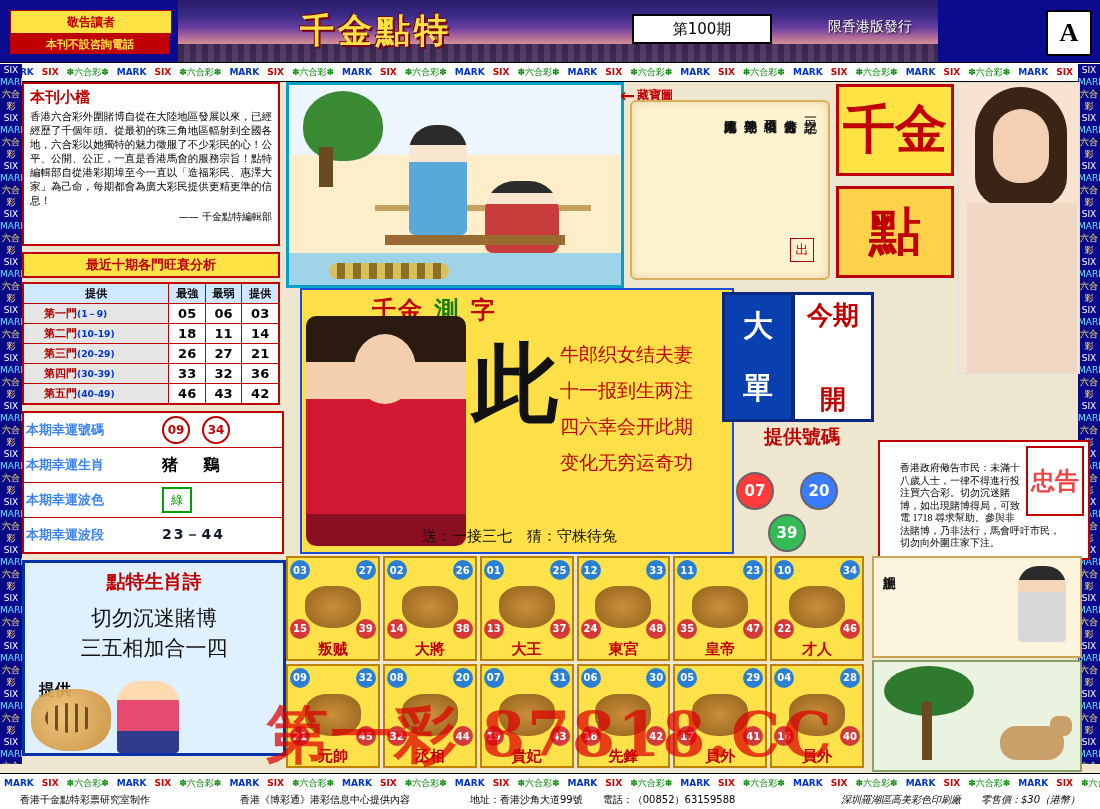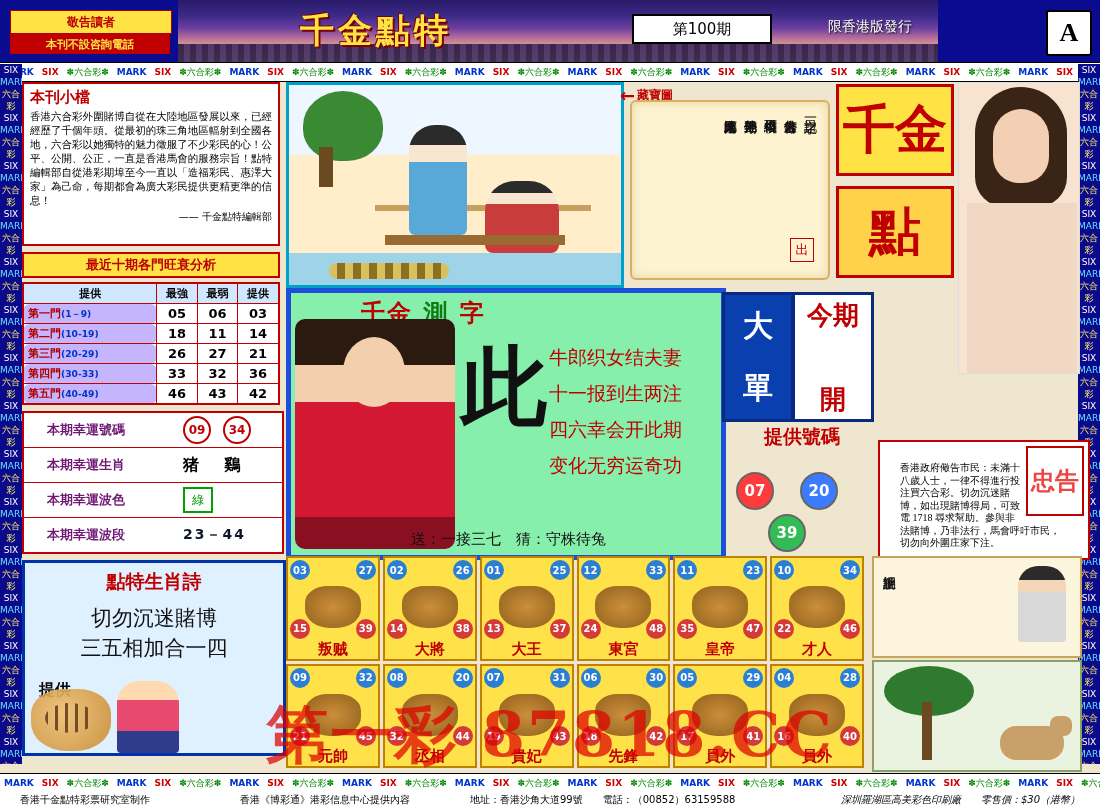--- a/index.html
+++ b/index.html
@@ -62,28 +62,28 @@
   .kanshou{height:152px;padding:4px 6px;position:relative;}
   .kanshou h3{margin:0 0 2px 0;font-size:15px;color:#c00000;font-weight:bold;}
   .kanshou p{margin:0;font-size:10.5px;line-height:14px;color:#000;text-align:justify;}
   .kanshou .sig{text-align:right;font-size:10px;margin-top:3px;color:#000;}
 
   .tbl-title{margin-top:6px;background:#ffe244;border:2px solid #c00000;text-align:center;font-size:13px;
     color:#c00000;font-weight:bold;padding:2px 0;}
   table.analysis{margin-top:4px;width:258px;border-collapse:collapse;background:#fff;border:2px solid #c00000;}
   table.analysis th,table.analysis td{border:1px solid #c00000;font-size:12px;text-align:center;padding:2px 0;}
   table.analysis th{background:#cfe8ff;color:#000;font-size:11px;}
-  table.analysis td.lbl{background:#c4b5fd;color:#b00000;font-size:11px;font-weight:bold;text-align:left;padding-left:4px;border-radius:7px;}
+  table.analysis td.lbl{background:#e5e5e5;color:#b00000;font-size:11px;font-weight:bold;text-align:left;padding-left:20px;}
   table.analysis td.lbl small{color:#0033cc;}
   table.analysis td.num{color:#000;font-weight:bold;font-size:13px;}
 
   .lucky{margin-top:6px;width:258px;border:2px solid #c00000;background:#fff;}
   .lrow{display:flex;align-items:center;height:34px;border-bottom:1px solid #c00000;}
   .lrow:last-child{border-bottom:none;}
-  .lrow .lk{width:132px;font-size:13px;font-weight:bold;color:#701a75;padding-left:23px;}
+  .lrow .lk{width:132px;font-size:13px;font-weight:bold;color:#3b82f6;padding-left:2px;}
   .lrow .lv{flex:1;display:flex;align-items:center;gap:12px;padding-left:4px;}
   .ball{width:24px;height:24px;border-radius:50%;border:2px solid #c00000;display:flex;align-items:center;
     justify-content:center;font-size:12px;font-weight:bold;color:#c00000;background:#fff;}
   .zodiac{font-size:16px;font-weight:bold;color:#000;letter-spacing:10px;}
   .wave{width:26px;height:22px;border:2px solid #00a000;color:#00a000;font-size:12px;display:flex;
     align-items:center;justify-content:center;}
   .band{font-size:14px;font-weight:bold;color:#0f172a;letter-spacing:2px;}
 
   
   .poem{margin-top:6px;width:258px;height:190px;border:3px solid #0033aa;background:#dff0ff;position:relative;overflow:hidden;}
@@ -130,21 +130,21 @@
     justify-content:center;font-size:52px;font-weight:bold;color:#c00000;font-family:"DejaVu Serif","Liberation Serif",serif;}
   .qj-box.b2{margin-top:10px;background:#ffd24a;}
 
   .model{position:absolute;left:958px;top:82px;width:120px;height:290px;
     background:linear-gradient(180deg,#f7e3cf 0 100%);overflow:hidden;border:1px solid #ddd;}
   .model .hair{position:absolute;left:16px;top:4px;width:92px;height:120px;background:#3a2416;border-radius:46px 46px 30px 30px;}
   .model .face{position:absolute;left:34px;top:26px;width:56px;height:74px;background:#f3d0b4;border-radius:28px 28px 26px 26px;}
   .model .body{position:absolute;left:8px;top:120px;width:110px;height:170px;background:#f0d8c4;}
 
   
-  .center{position:absolute;left:286px;top:288px;width:430px;height:262px;background:#86efac;border:5px solid #1d4ed8;}
+  .center{position:absolute;left:300px;top:288px;width:430px;height:262px;background:#fde047;border:2px solid #1d4ed8;}
   .center .ttl{position:absolute;left:70px;top:4px;font-size:24px;font-weight:bold;color:#c00000;letter-spacing:2px;}
   .center .ttl .g{color:#117a11;}
   .center .girl{position:absolute;left:4px;top:26px;width:160px;height:230px;
     background:linear-gradient(180deg,#2a1a10 0 20%,#f3cfae 20% 36%,#d21832 36% 86%,#8a0f20 86% 100%);border-radius:10px;}
   .center .girl:after{content:"";position:absolute;left:48px;top:18px;width:62px;height:70px;background:#f3cfae;border-radius:50%;}
   .center .ci{position:absolute;left:170px;top:50px;font-size:86px;font-weight:bold;color:#111;
     font-family:"DejaVu Serif","Liberation Serif",serif;line-height:86px;}
   .center .poems{position:absolute;left:258px;top:46px;}
   .center .poems div{font-size:19px;line-height:36px;color:#c00000;font-family:"DejaVu Serif","Liberation Serif",serif;}
   .center .bottom{position:absolute;left:120px;bottom:6px;font-size:15px;color:#111;}
@@ -406,21 +406,21 @@
             <td class="num">11</td>
             <td class="num">14</td>
           </tr>
           <tr>
             <td class="lbl">第三門<small>(20-29)</small></td>
             <td class="num">26</td>
             <td class="num">27</td>
             <td class="num">21</td>
           </tr>
           <tr>
-            <td class="lbl">第四門<small>(30-33)</small></td>
+            <td class="lbl">第四門<small>(30-39)</small></td>
             <td class="num">33</td>
             <td class="num">32</td>
             <td class="num">36</td>
           </tr>
           <tr>
             <td class="lbl">第五門<small>(40-49)</small></td>
             <td class="num">46</td>
             <td class="num">43</td>
             <td class="num">42</td>
           </tr>

